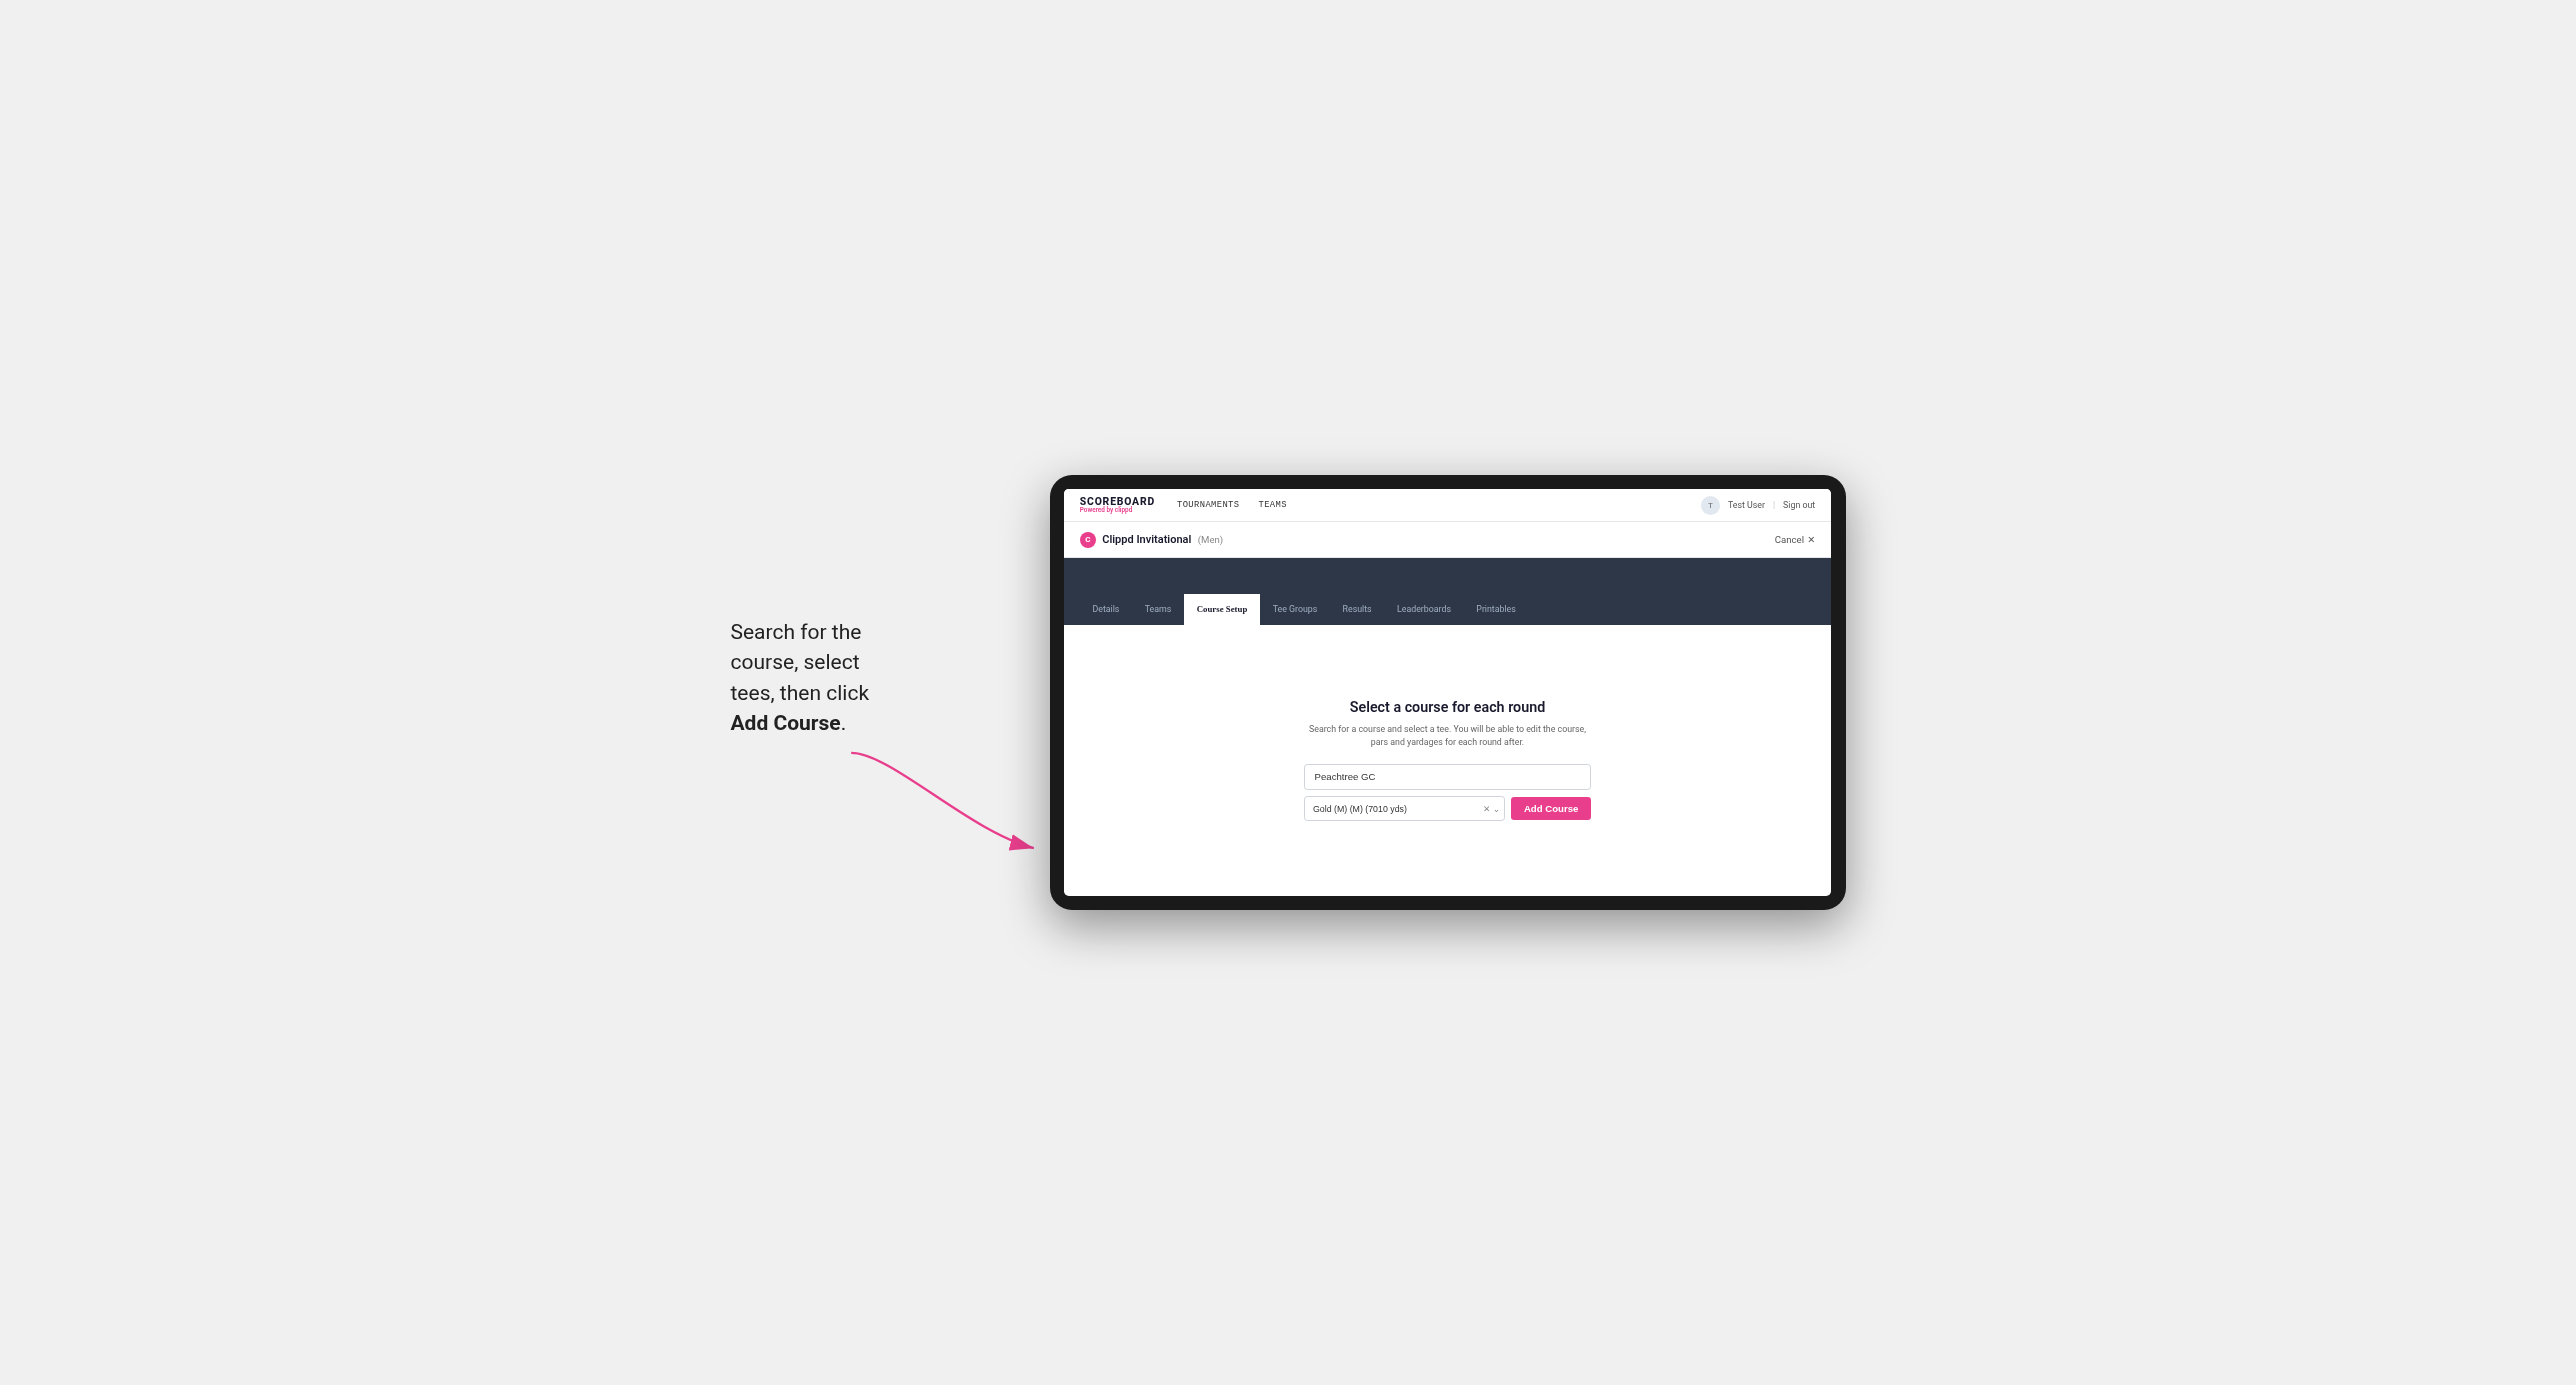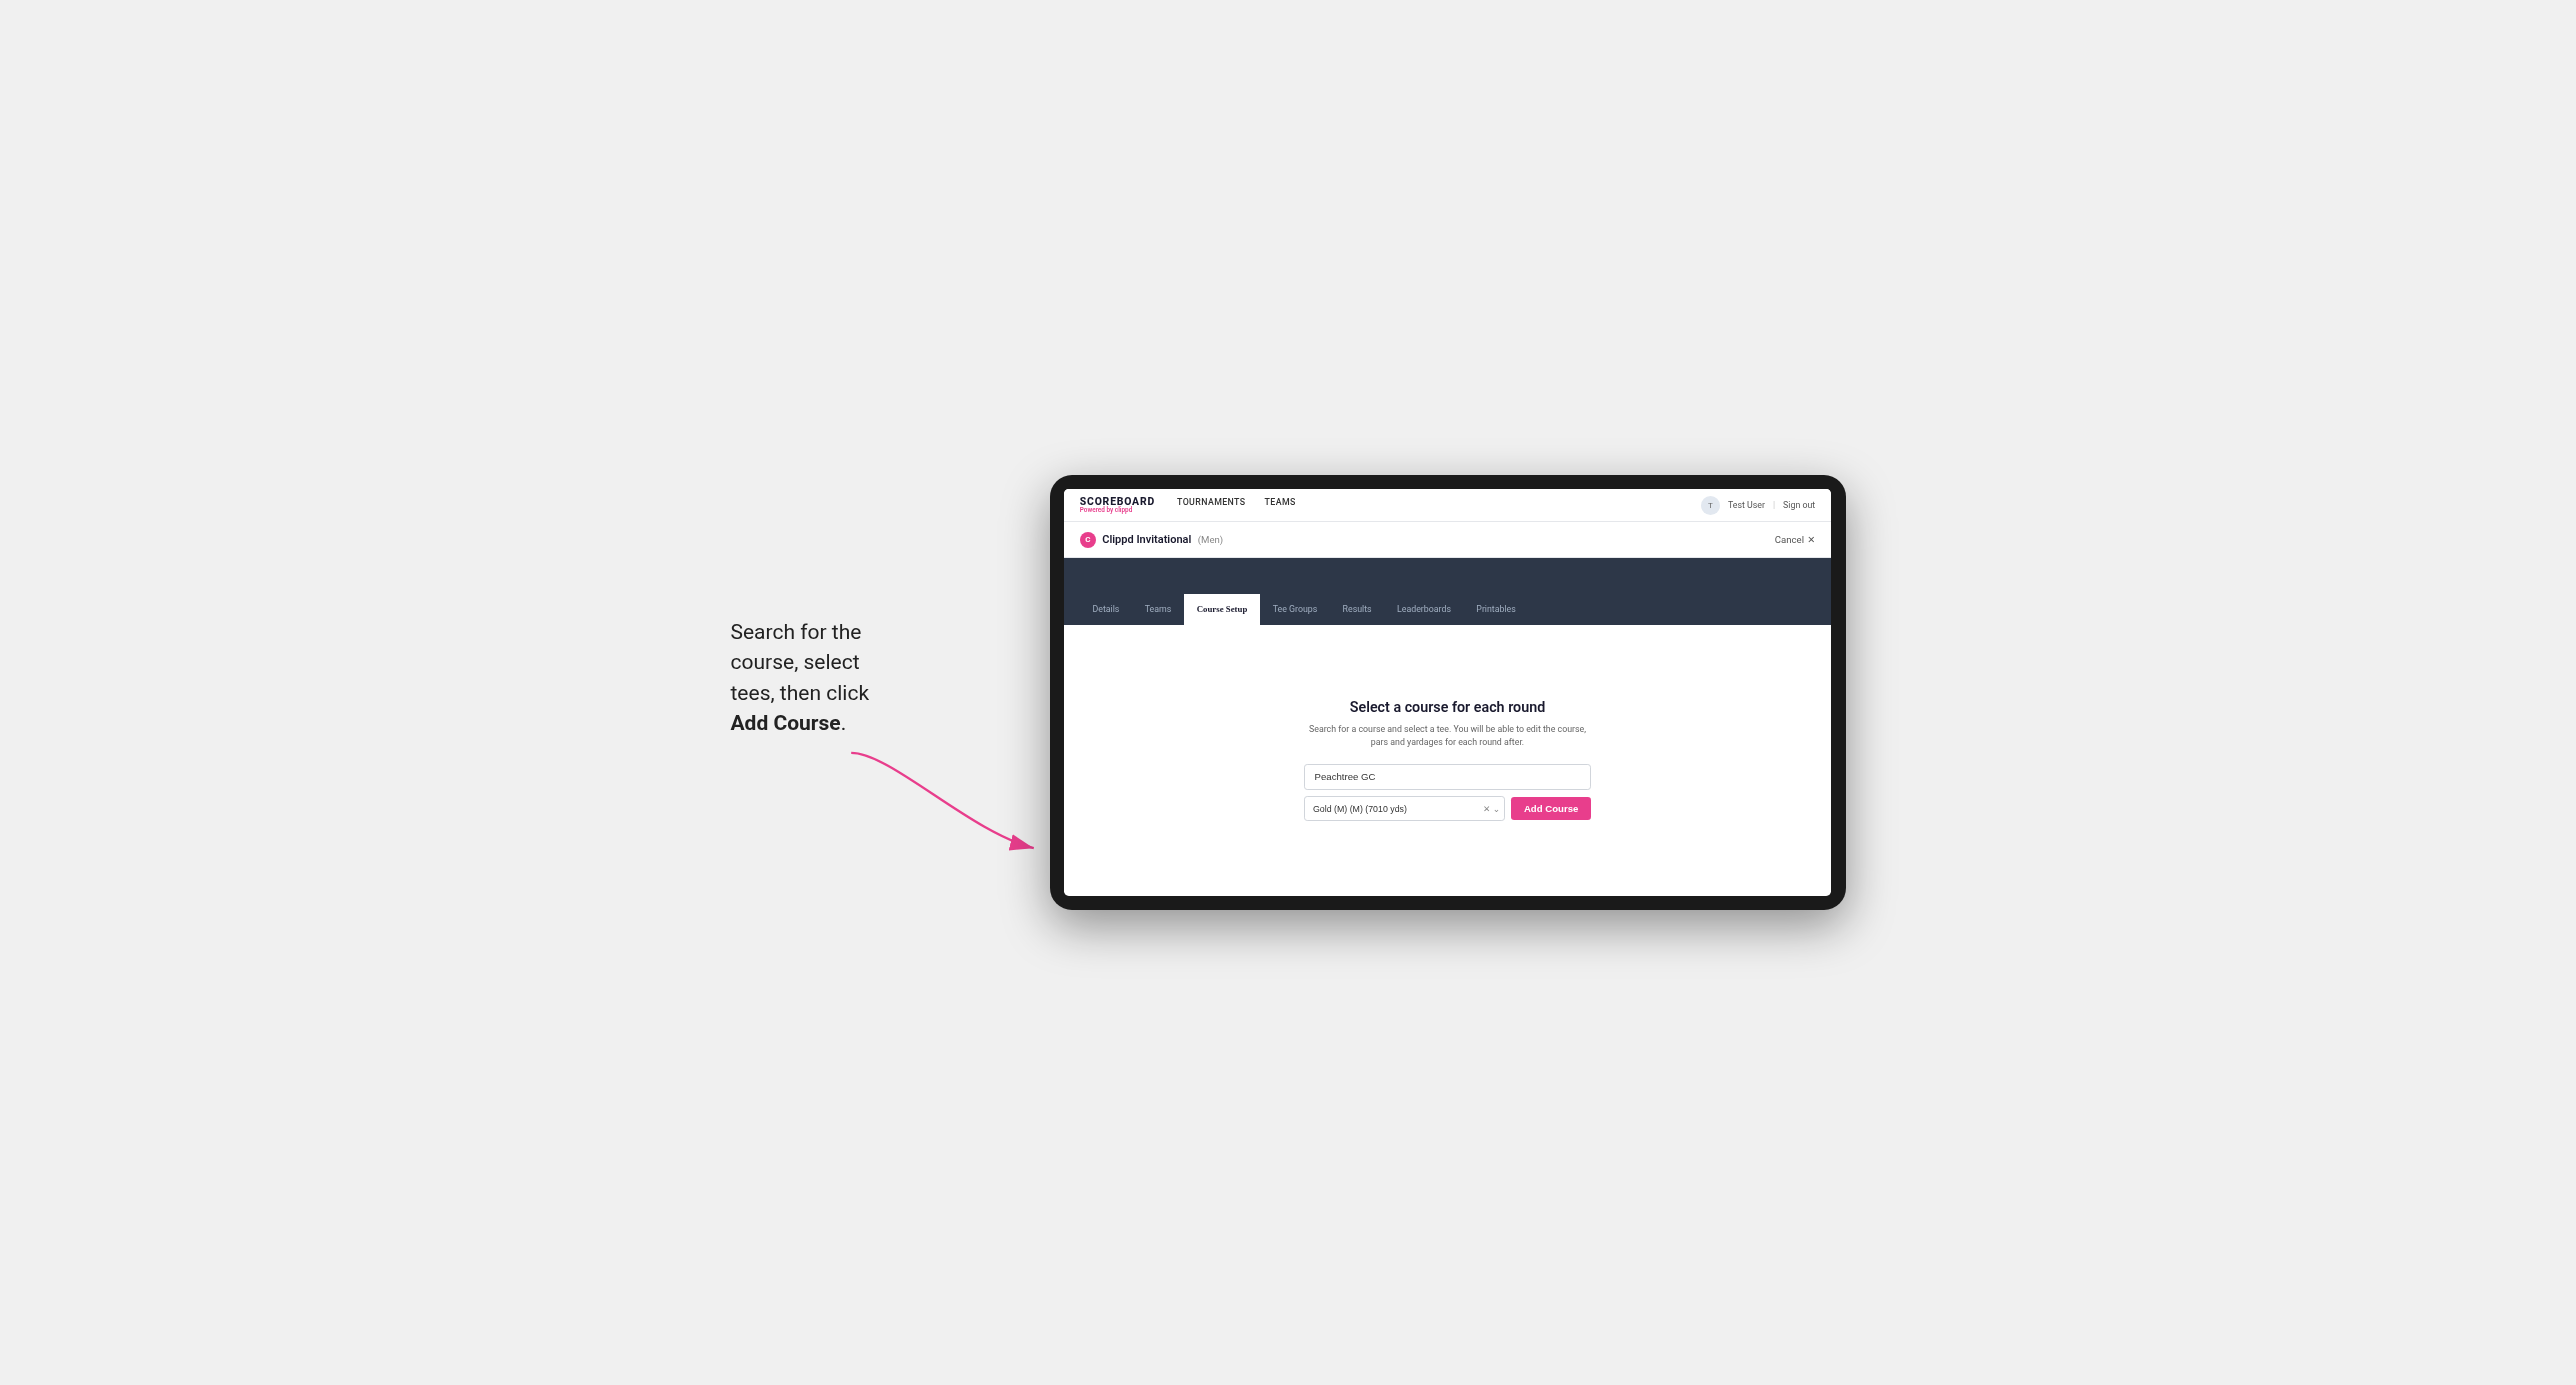--- a/index.html
+++ b/index.html
@@ -66,31 +66,33 @@
     }
     .brand-logo .powered-by span {
       color: #e83e8c;
       font-weight: 600;
     }
 
     .top-nav-links {
       display: flex;
       gap: 19px;
       margin-left: 22px;
+      font-family: Liberation Mono, monospace;
     }
     .top-nav-links a {
       font-size: 8.8px;
       color: #333;
       text-decoration: none;
       font-weight: 500;
       letter-spacing: 0.4px;
     }
 
     .top-nav-left {
       display: flex;
+      align-items: center;
     }
 
     .top-nav-right {
       display: flex;
       align-items: center;
       gap: 8px;
       font-size: 8.8px;
       color: #555;
     }
     .user-avatar {

